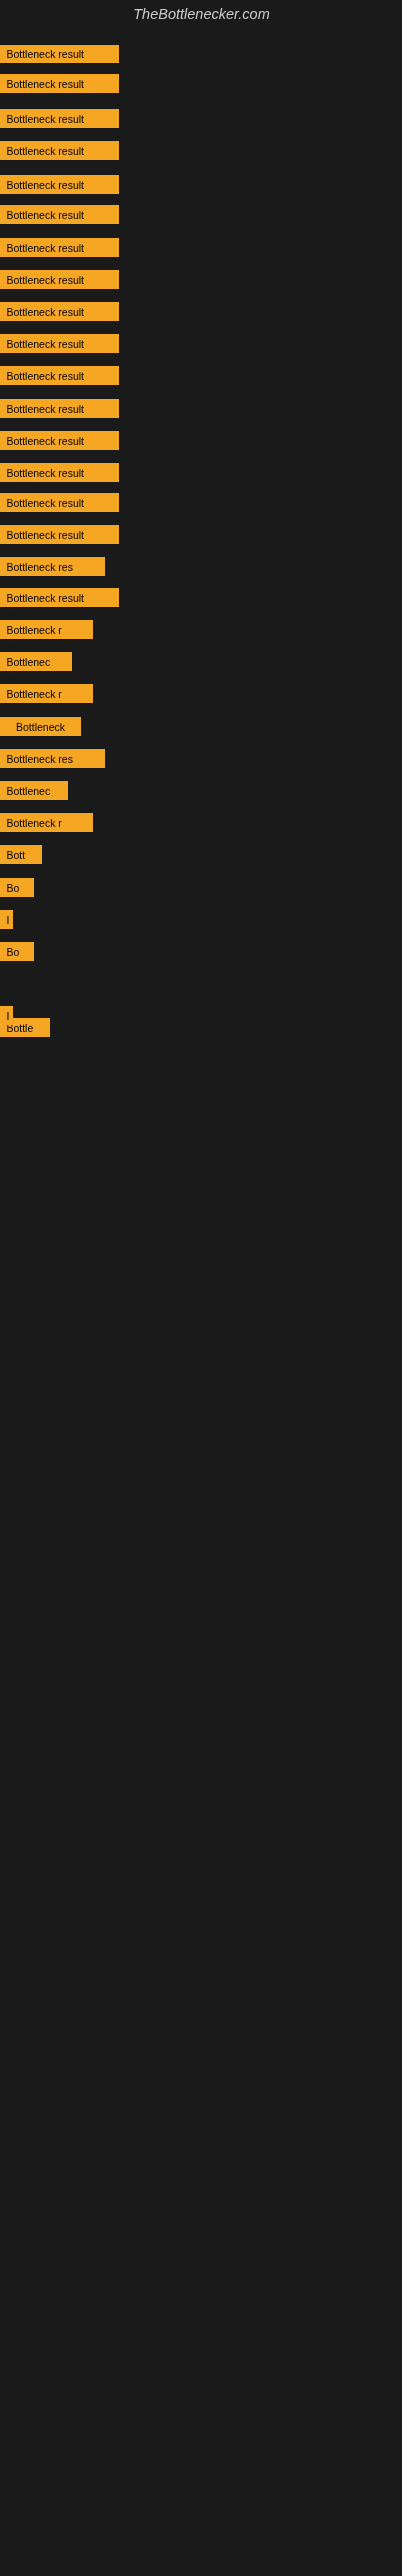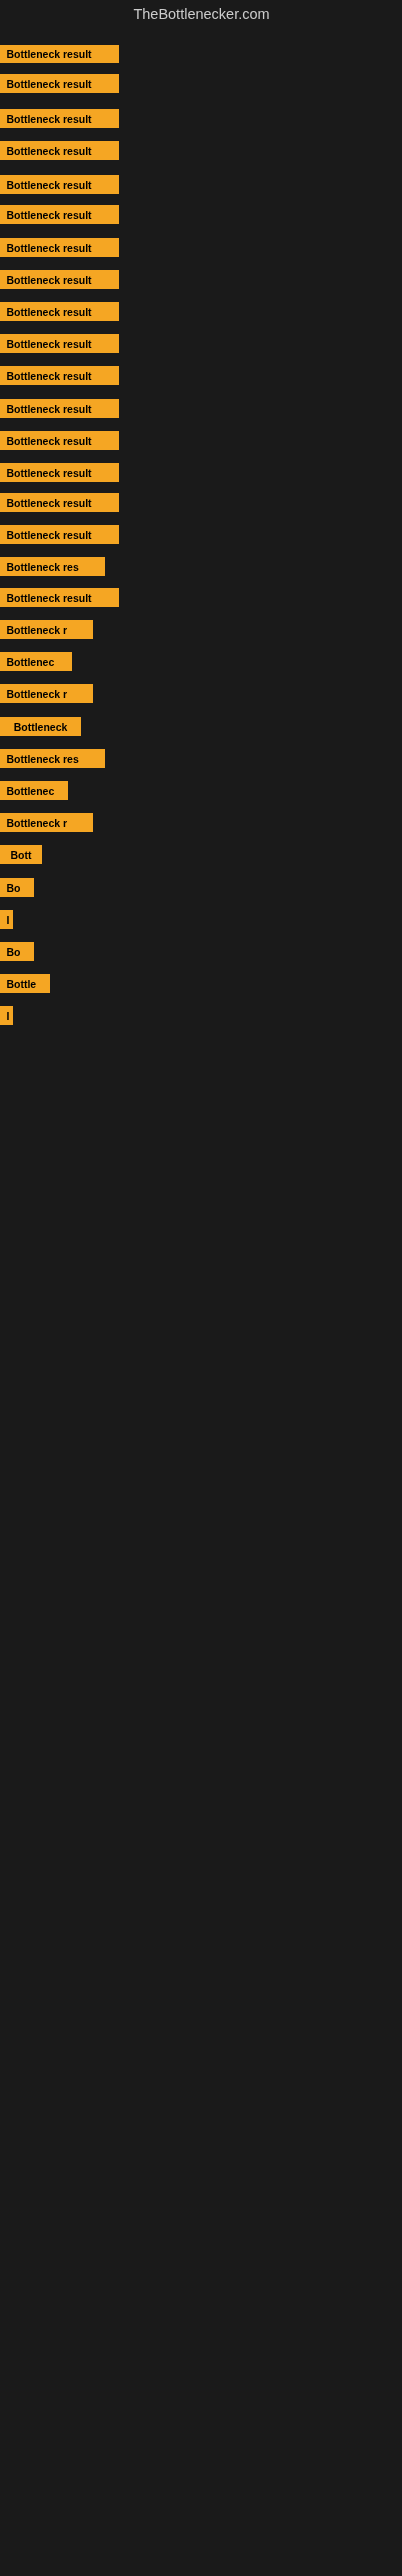--- a/index.html
+++ b/index.html
@@ -13,30 +13,31 @@
       background-color: #1a1a1a;
       font-family: Arial, sans-serif;
       position: relative;
     }
     .site-title {
       text-align: center;
       color: #cccccc;
       font-size: 14.5px;
       padding: 6.4px 0 8px 0;
       background-color: #1a1a1a;
+      font-style: italic;
     }
     .bottleneck-item {
       position: absolute;
       left: 0;
     }
     .bottleneck-label {
       background-color: #f5a623;
       color: #000;
       font-size: 10.5px;
-      font-weight: bold;
+      font-weight: normal;
       padding: 3.2px 6.4px;
       white-space: nowrap;
       overflow: hidden;
       display: inline-block;
     }
   </style>
 </head>
 <body>
 
 <div class="site-title">TheBottlenecker.com</div>
@@ -60,20 +61,20 @@
     <div class="bottleneck-item" style="top: 495px; left: 0px;"><span class="bottleneck-label" style="max-width: 119px; width: 119px;">Bottleneck result</span></div>
     <div class="bottleneck-item" style="top: 527px; left: 0px;"><span class="bottleneck-label" style="max-width: 105px; width: 105px;">Bottleneck res</span></div>
     <div class="bottleneck-item" style="top: 558px; left: 0px;"><span class="bottleneck-label" style="max-width: 119px; width: 119px;">Bottleneck result</span></div>
     <div class="bottleneck-item" style="top: 590px; left: 0px;"><span class="bottleneck-label" style="max-width: 93px; width: 93px;">Bottleneck r</span></div>
     <div class="bottleneck-item" style="top: 622px; left: 0px;"><span class="bottleneck-label" style="max-width: 72px; width: 84px;">Bottlenec</span></div>
     <div class="bottleneck-item" style="top: 654px; left: 0px;"><span class="bottleneck-label" style="max-width: 93px; width: 93px;">Bottleneck r</span></div>
     <div class="bottleneck-item" style="top: 687px; left: 0px; text-align: center;"><span class="bottleneck-label" style="max-width: 81px; width: 81px;">Bottleneck</span></div>
     <div class="bottleneck-item" style="top: 719px; left: 0px;"><span class="bottleneck-label" style="max-width: 105px; width: 105px;">Bottleneck res</span></div>
     <div class="bottleneck-item" style="top: 751px; left: 0px;"><span class="bottleneck-label" style="max-width: 68px; width: 68px;">Bottlenec</span></div>
     <div class="bottleneck-item" style="top: 783px; left: 0px;"><span class="bottleneck-label" style="max-width: 93px; width: 93px;">Bottleneck r</span></div>
-    <div class="bottleneck-item" style="top: 815px; left: 0px; text-align: center;"><span class="bottleneck-label" style="max-width: 42px; width: 42px;">Bott</span></div>
+    <div class="bottleneck-item" style="top: 815px; left: 0px;"><span class="bottleneck-label" style="max-width: 42px; width: 42px;">Bott</span></div>
     <div class="bottleneck-item" style="top: 848px; left: 0px;"><span class="bottleneck-label" style="max-width: 34px; width: 34px;">Bo</span></div>
     <div class="bottleneck-item" style="top: 880px; left: 0px;"><span class="bottleneck-label" style="max-width: 9.7px; width: 9.7px;">I</span></div>
     <div class="bottleneck-item" style="top: 912px; left: 0px;"><span class="bottleneck-label" style="max-width: 34px; width: 34px;">Bo</span></div>
-    <div class="bottleneck-item" style="top: 944px; left: 0px;"><span class="bottleneck-label" style="max-width: 50px; width: 50px;">Bottle</span></div>
+    <div class="bottleneck-item" style="top: 944px; left: 0px;"><span class="bottleneck-label" style="max-width: 50px; width: 50px; margin-top: 44px;">Bottle</span></div>
     <div class="bottleneck-item" style="top: 976px; left: 0px;"><span class="bottleneck-label" style="max-width: 9.7px; width: 9.7px;">I</span></div>
   </div>
 
 
 </body></html>

